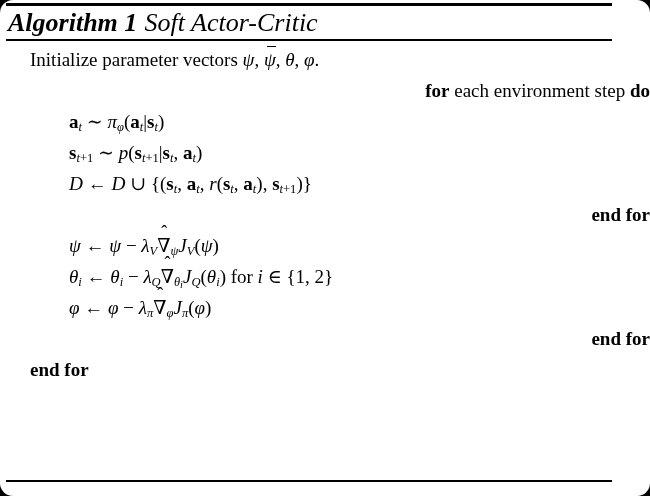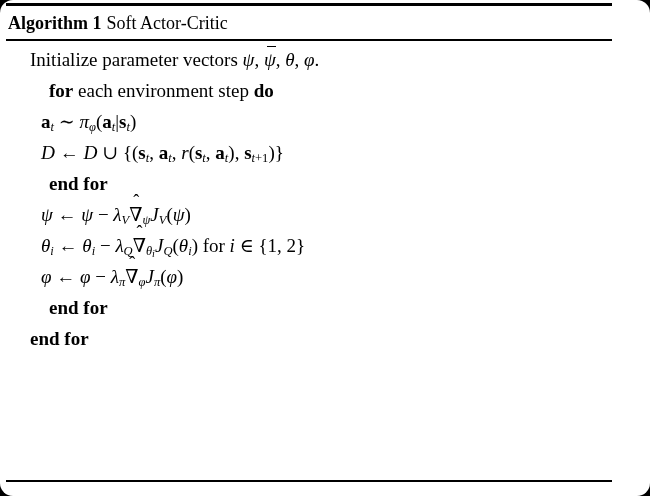--- a/index.html
+++ b/index.html
@@ -29,41 +29,42 @@
     width: 606px;
     background: #000000;
   }
   .rule-thick { top: 3px; height: 3px; }
   .rule-thin  { top: 39px; height: 2px; }
   .rule-bottom{ top: 480px; height: 2px; }
   .algo-header {
     position: absolute;
     left: 8px;
     top: 9px;
-    font-size: 18px;
+    font-size: 26px;
     line-height: 28px;
     white-space: nowrap;
+    font-style: italic;
   }
   .algo-label { font-weight: bold; }
   .algo-name { margin-left: 0.28em; }
   .algo-body {
     position: absolute;
     left: 0;
     top: 44px;
     width: 650px;
   }
   .line {
     height: 31px;
     line-height: 31px;
     font-size: 19px;
     white-space: nowrap;
   }
   .indent-0 { padding-left: 30px; }
-  .indent-1 { padding-left: 49px; }
-  .indent-2 { padding-left: 41px; }
+  .indent-1 { padding-left: 49px; text-align: right; }
+  .indent-2 { padding-left: 41px; margin-left: 28px; }
   .line b { font-weight: bold; }
   .line i { font-style: italic; }
   sub {
     font-size: 0.66em;
     line-height: 0;
     vertical-align: -0.24em;
   }
   sub sub {
     font-size: 0.82em;
     vertical-align: -0.2em;
@@ -103,20 +104,21 @@
 <div class="card">
   <div class="rule rule-thick"></div>
   <div class="algo-header">
     <span class="algo-label">Algorithm 1</span><span class="algo-name">Soft Actor-Critic</span>
   </div>
   <div class="rule rule-thin"></div>
   <div class="algo-body">
       <div class="line indent-0">Initialize parameter vectors <i>ψ</i>, <span class="ol"><i>ψ</i></span>, <i>θ</i>, <i>φ</i>.</div>
       <div class="line indent-1"><b>for</b> each environment step <b>do</b></div>
       <div class="line indent-2"><b>a</b><sub><i>t</i></sub> ∼ <i>π</i><sub><i>φ</i></sub>(<b>a</b><sub><i>t</i></sub>|<b>s</b><sub><i>t</i></sub>)</div>
+      <div class="line indent-2"><b>s</b><sub><i>t</i>+1</sub> ∼ <i>p</i>(<b>s</b><sub><i>t</i>+1</sub>|<b>s</b><sub><i>t</i></sub>, <b>a</b><sub><i>t</i></sub>)</div>
       <div class="line indent-2"><span class="cal">D</span> ← <span class="cal">D</span> ∪ {(<b>s</b><sub><i>t</i></sub>, <b>a</b><sub><i>t</i></sub>, <i>r</i>(<b>s</b><sub><i>t</i></sub>, <b>a</b><sub><i>t</i></sub>), <b>s</b><sub><i>t</i>+1</sub>)}</div>
       <div class="line indent-1"><b>end for</b></div>
       <div class="line indent-2"><i>ψ</i> ← <i>ψ</i> − <i>λ</i><sub><i>V</i></sub><span class="hat">∇<span class="hatmk">ˆ</span></span><sub><i>ψ</i></sub><i>J</i><sub><i>V</i></sub>(<i>ψ</i>)</div>
       <div class="line indent-2"><i>θ</i><sub><i>i</i></sub> ← <i>θ</i><sub><i>i</i></sub> − <i>λ</i><sub><i>Q</i></sub><span class="hat">∇<span class="hatmk">ˆ</span></span><sub><i>θ</i><sub><i>i</i></sub></sub><i>J</i><sub><i>Q</i></sub>(<i>θ</i><sub><i>i</i></sub>) for <i>i</i> ∈ {1, 2}</div>
       <div class="line indent-2"><i>φ</i> ← <i>φ</i> − <i>λ</i><sub><i>π</i></sub><span class="hat">∇<span class="hatmk">ˆ</span></span><sub><i>φ</i></sub><i>J</i><sub><i>π</i></sub>(<i>φ</i>)</div>
       <div class="line indent-1"><b>end for</b></div>
       <div class="line indent-0"><b>end for</b></div>
     </div>
   <div class="rule rule-bottom"></div>
 </div>

